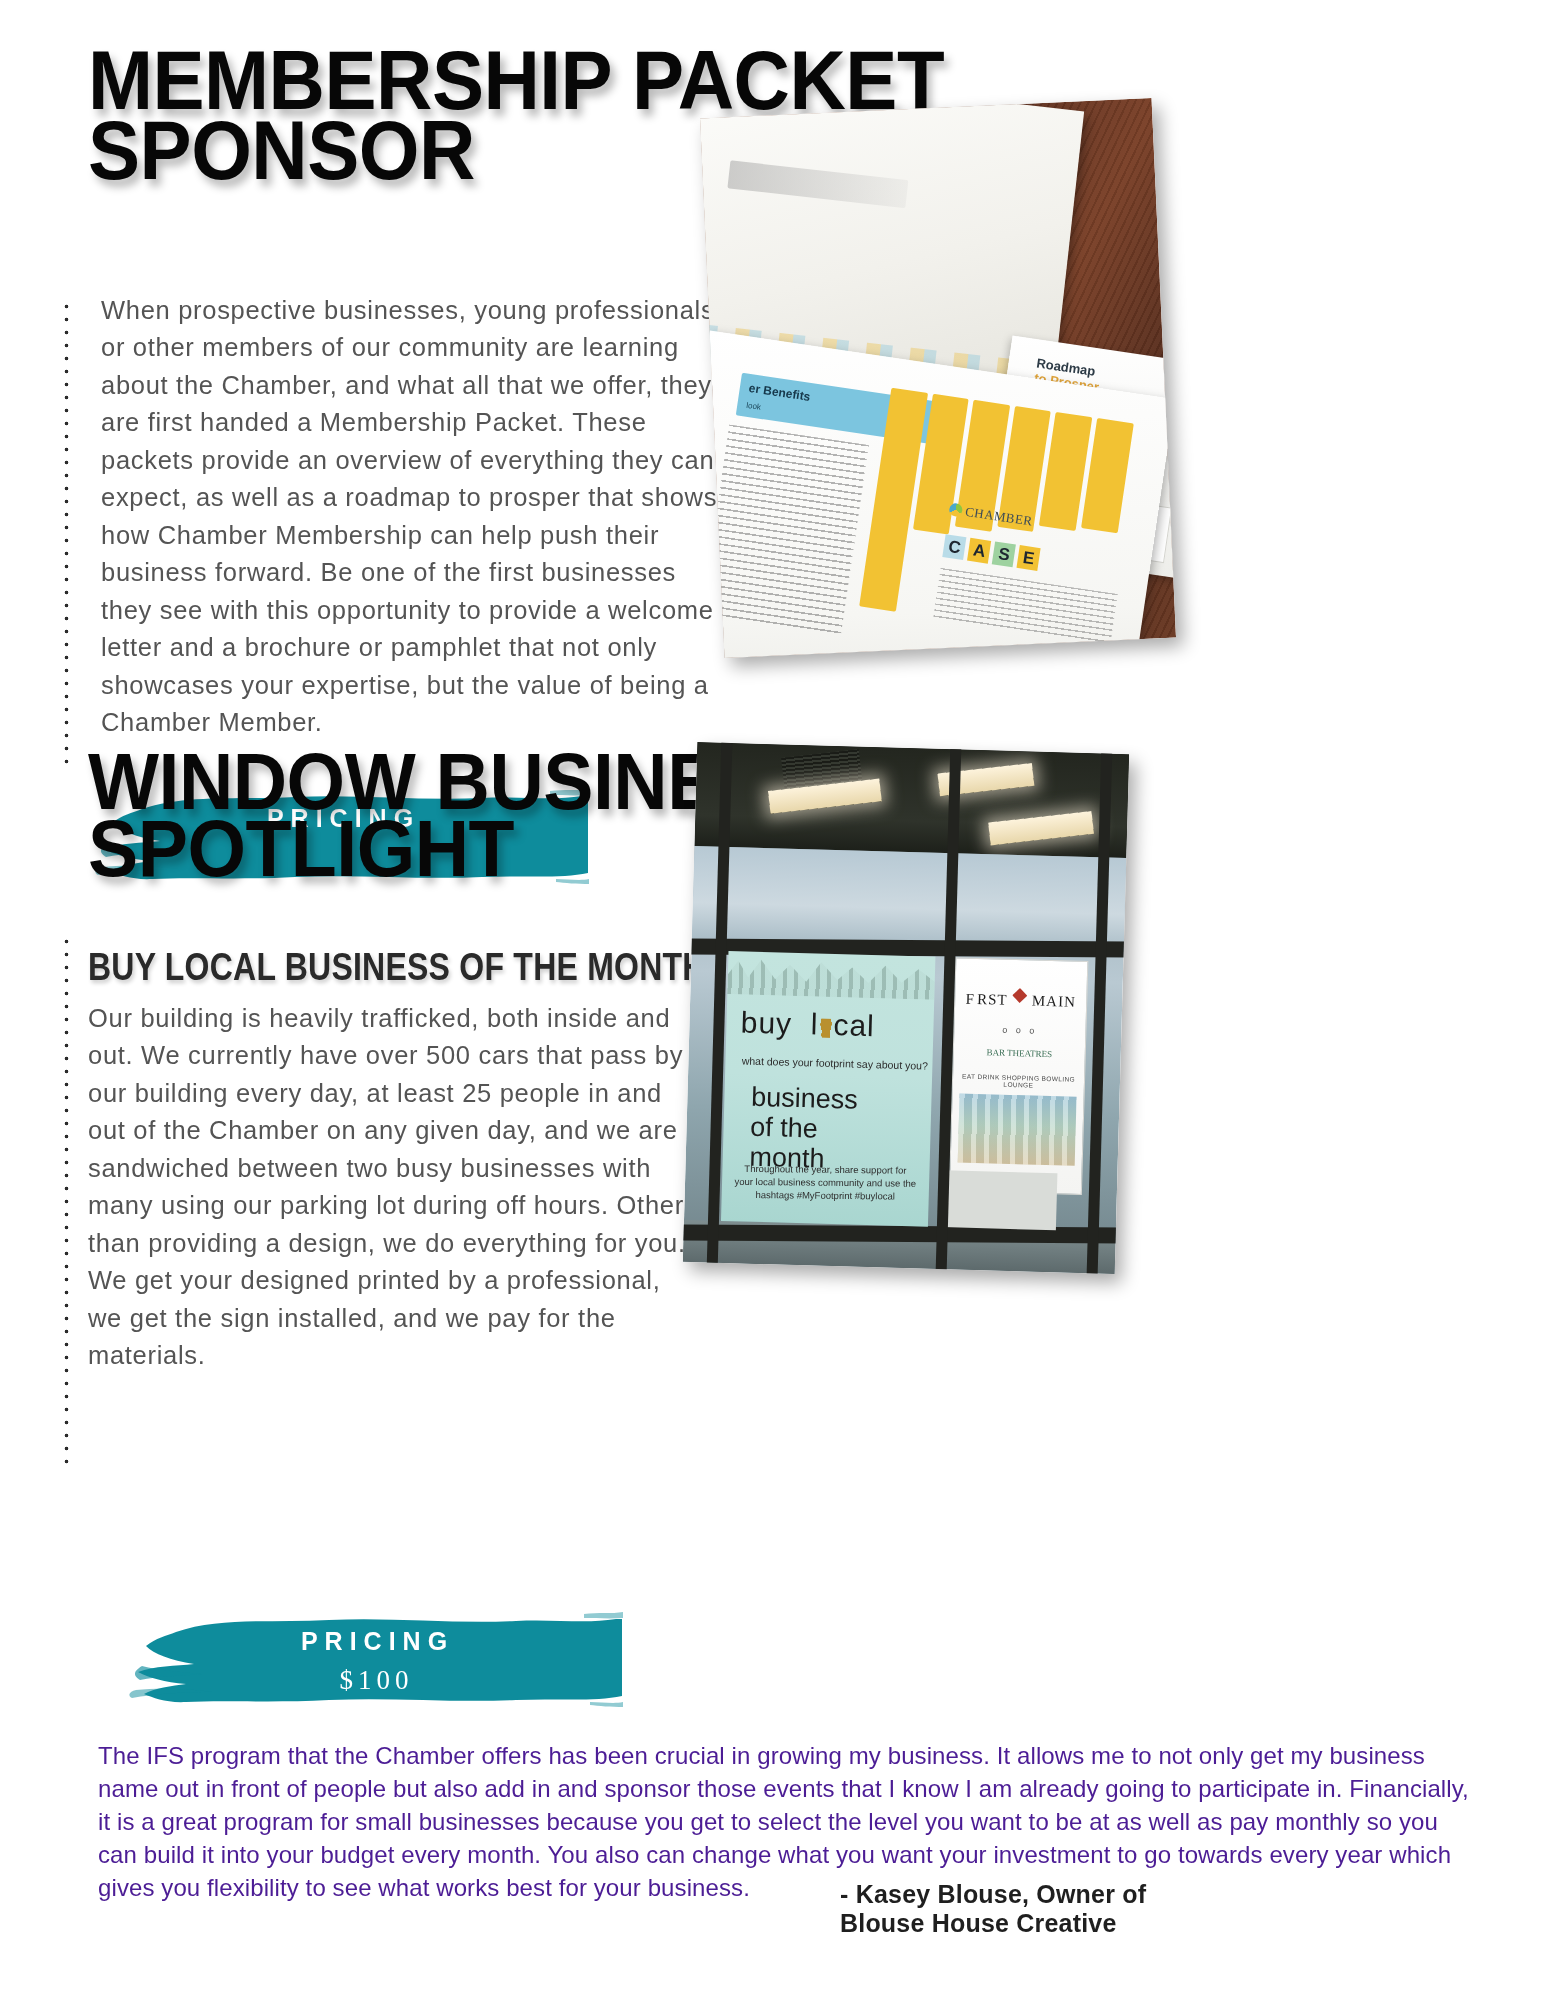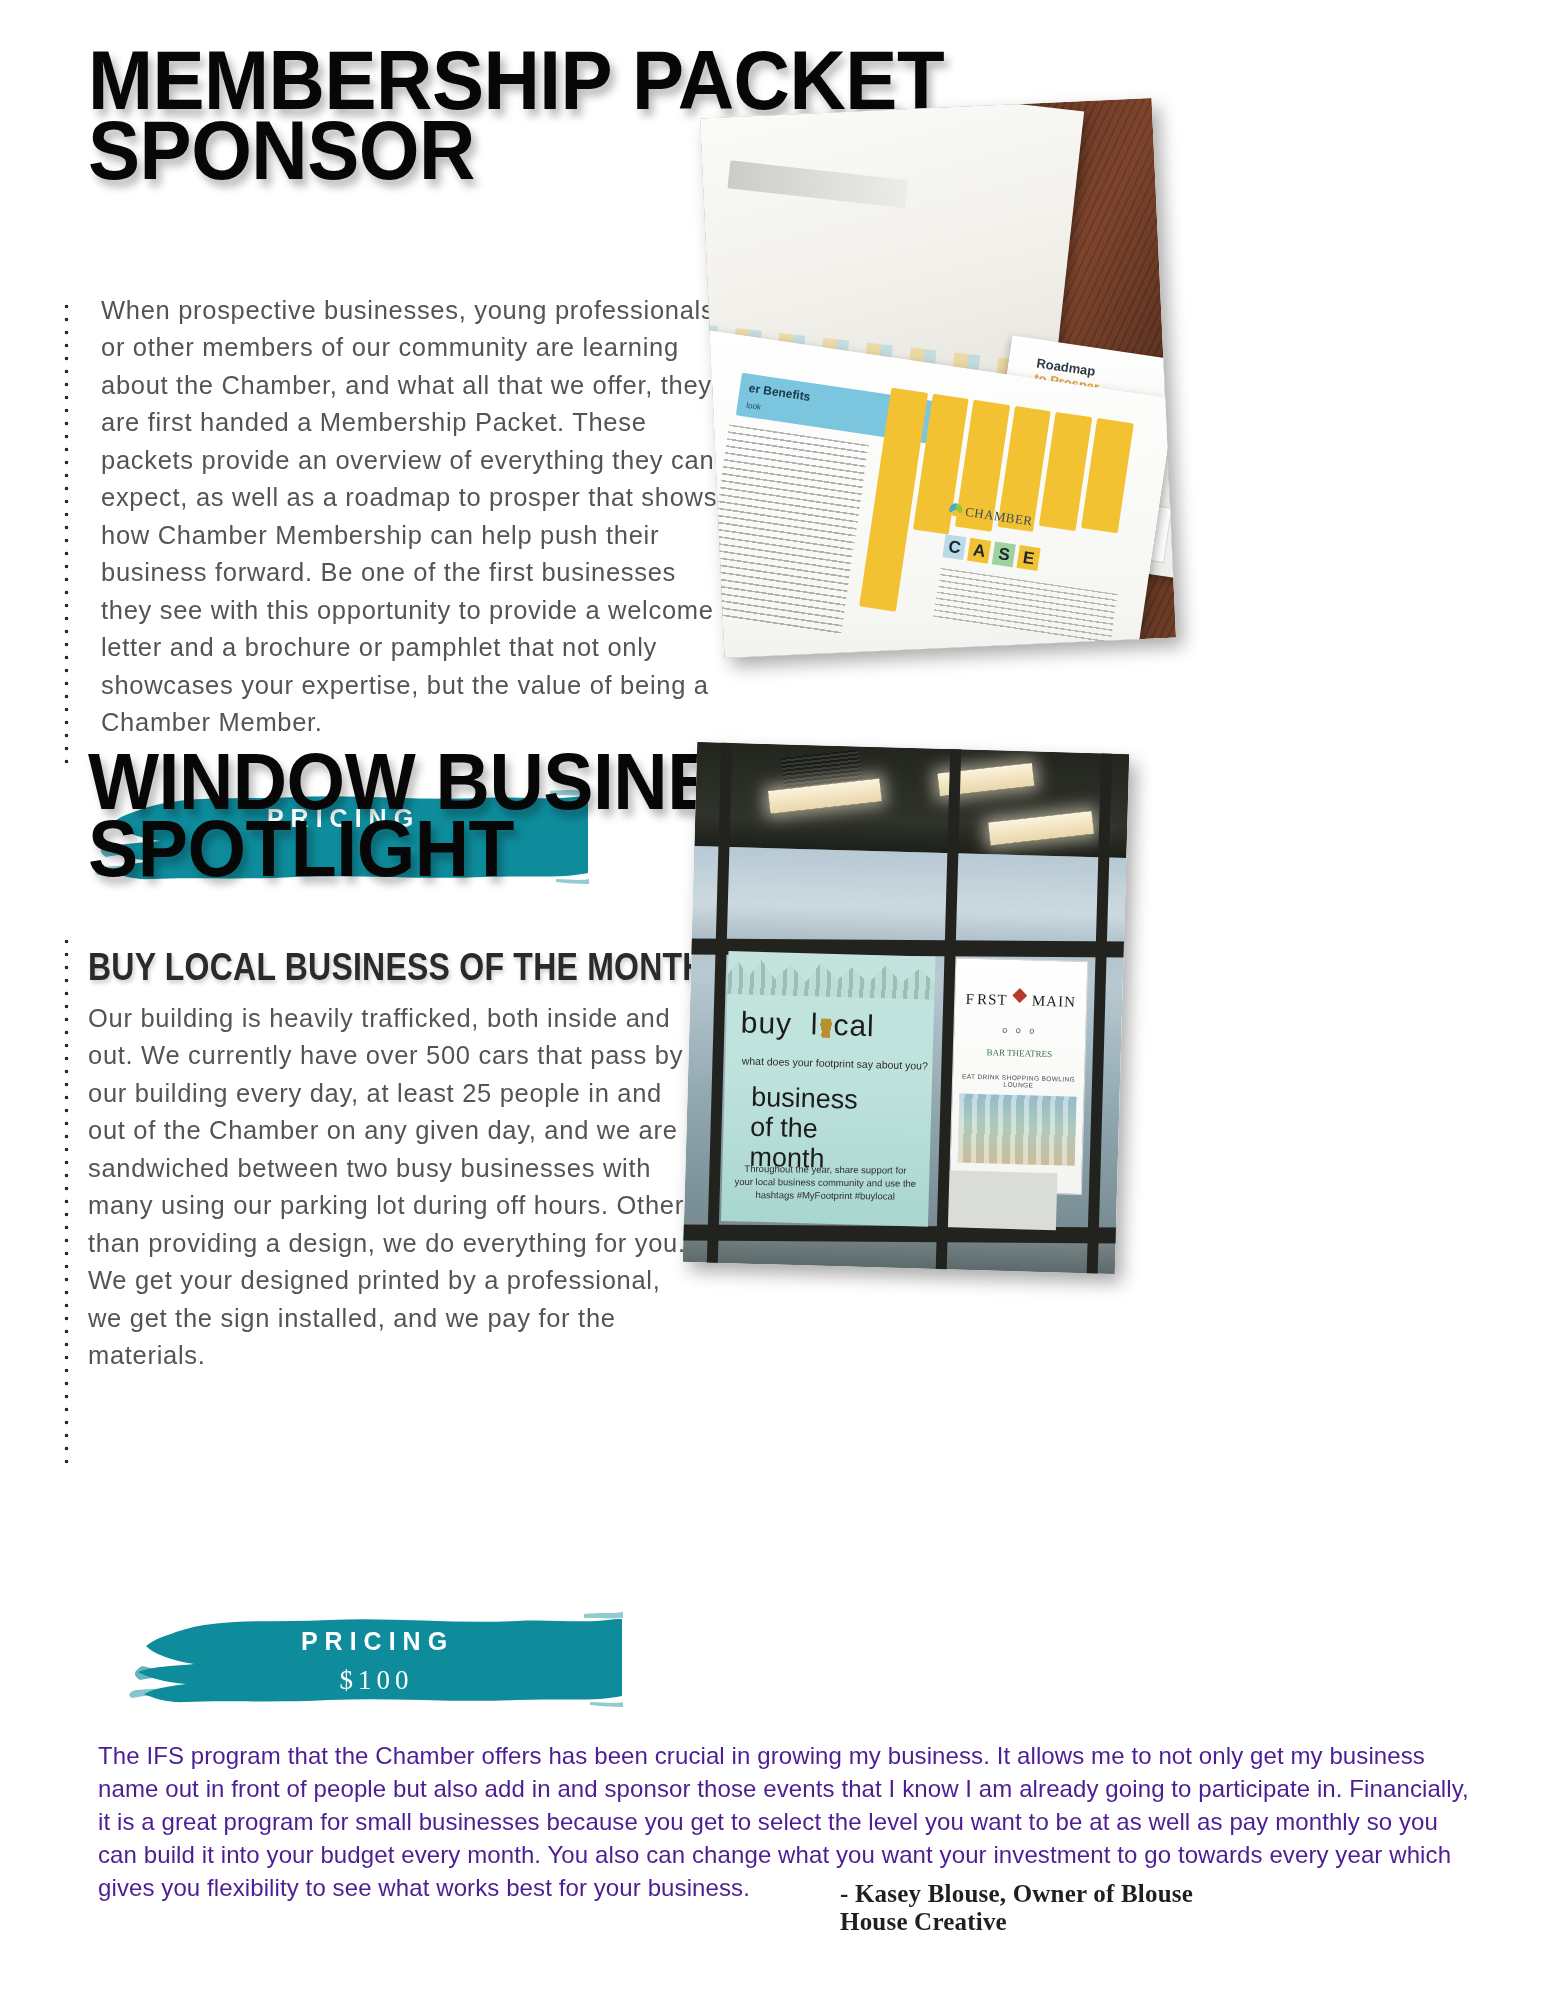--- a/index.html
+++ b/index.html
@@ -559,21 +559,21 @@
     font-family: "Liberation Sans Narrow", "Liberation Sans", sans-serif;
     font-size: 24px;
     line-height: 1.37;
     color: #4c1d95;
     letter-spacing: 0.1px;
   }
   .attribution {
     position: absolute;
     left: 840px;
     top: 1880px;
-    font-family: Liberation Serif, serif;
+    font-family: Liberation Sans, sans-serif;
     font-weight: bold;
     font-size: 25px;
     color: #1f1f1f;
     letter-spacing: 0.2px;
   }
 </style>
 </head>
 <body>
 
 <div class="page">

